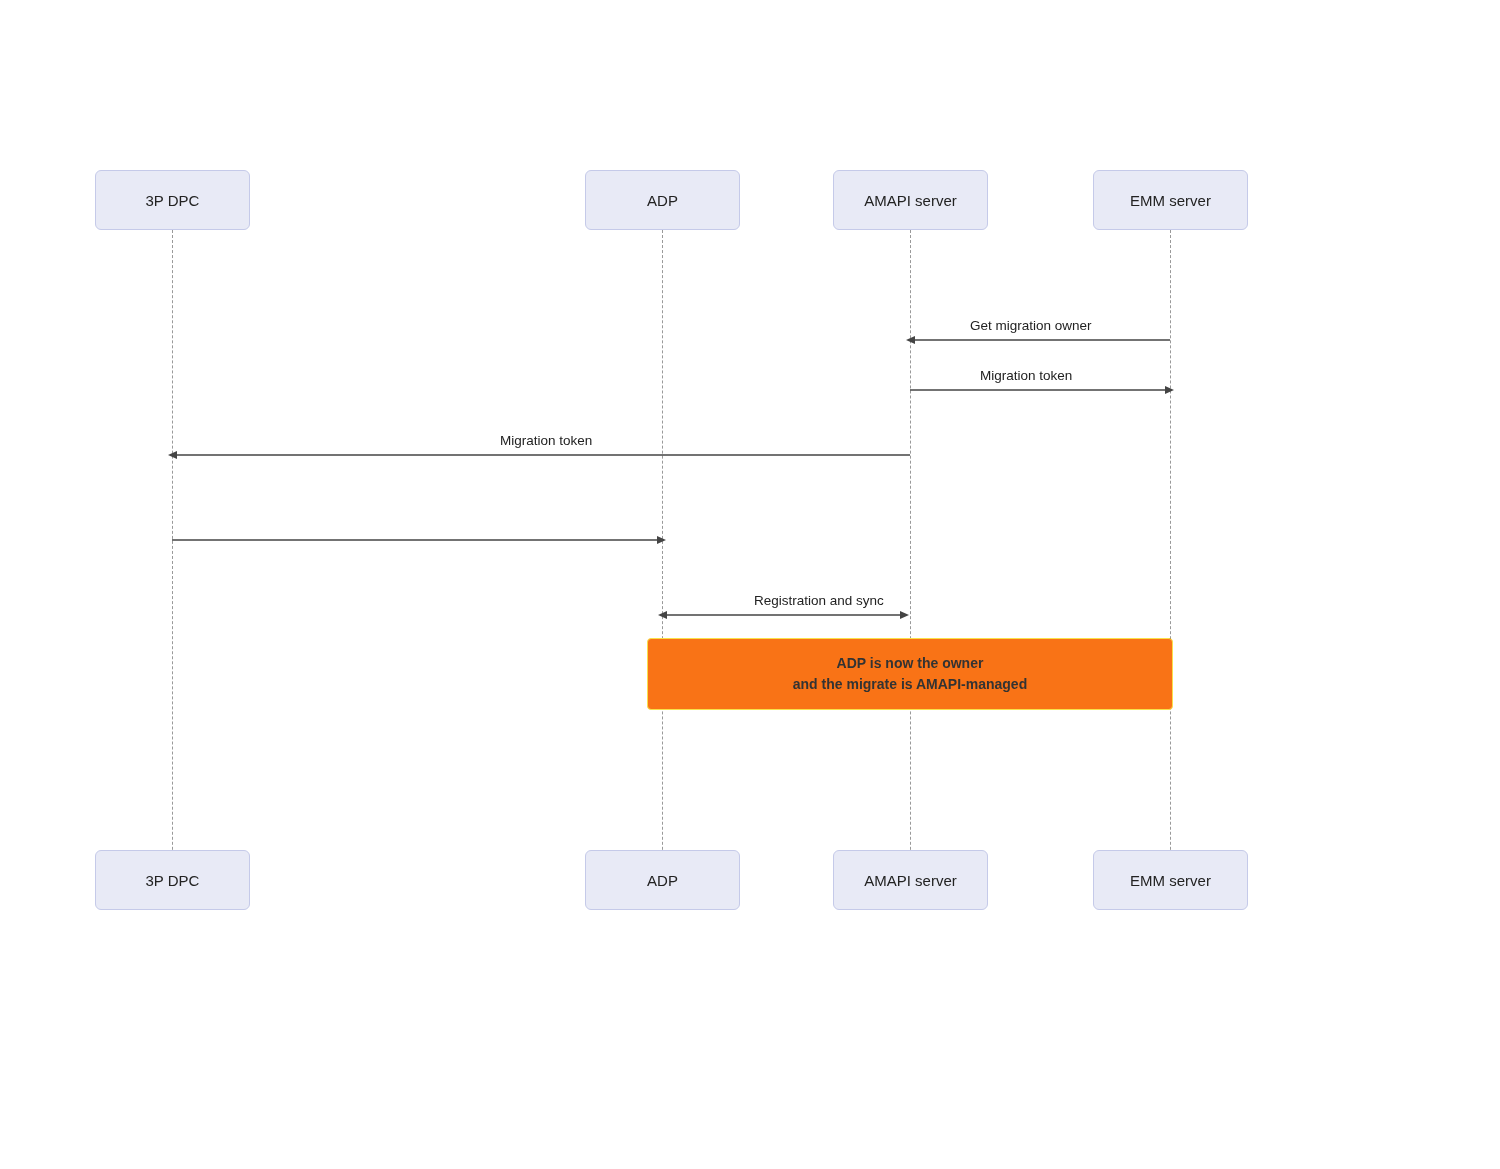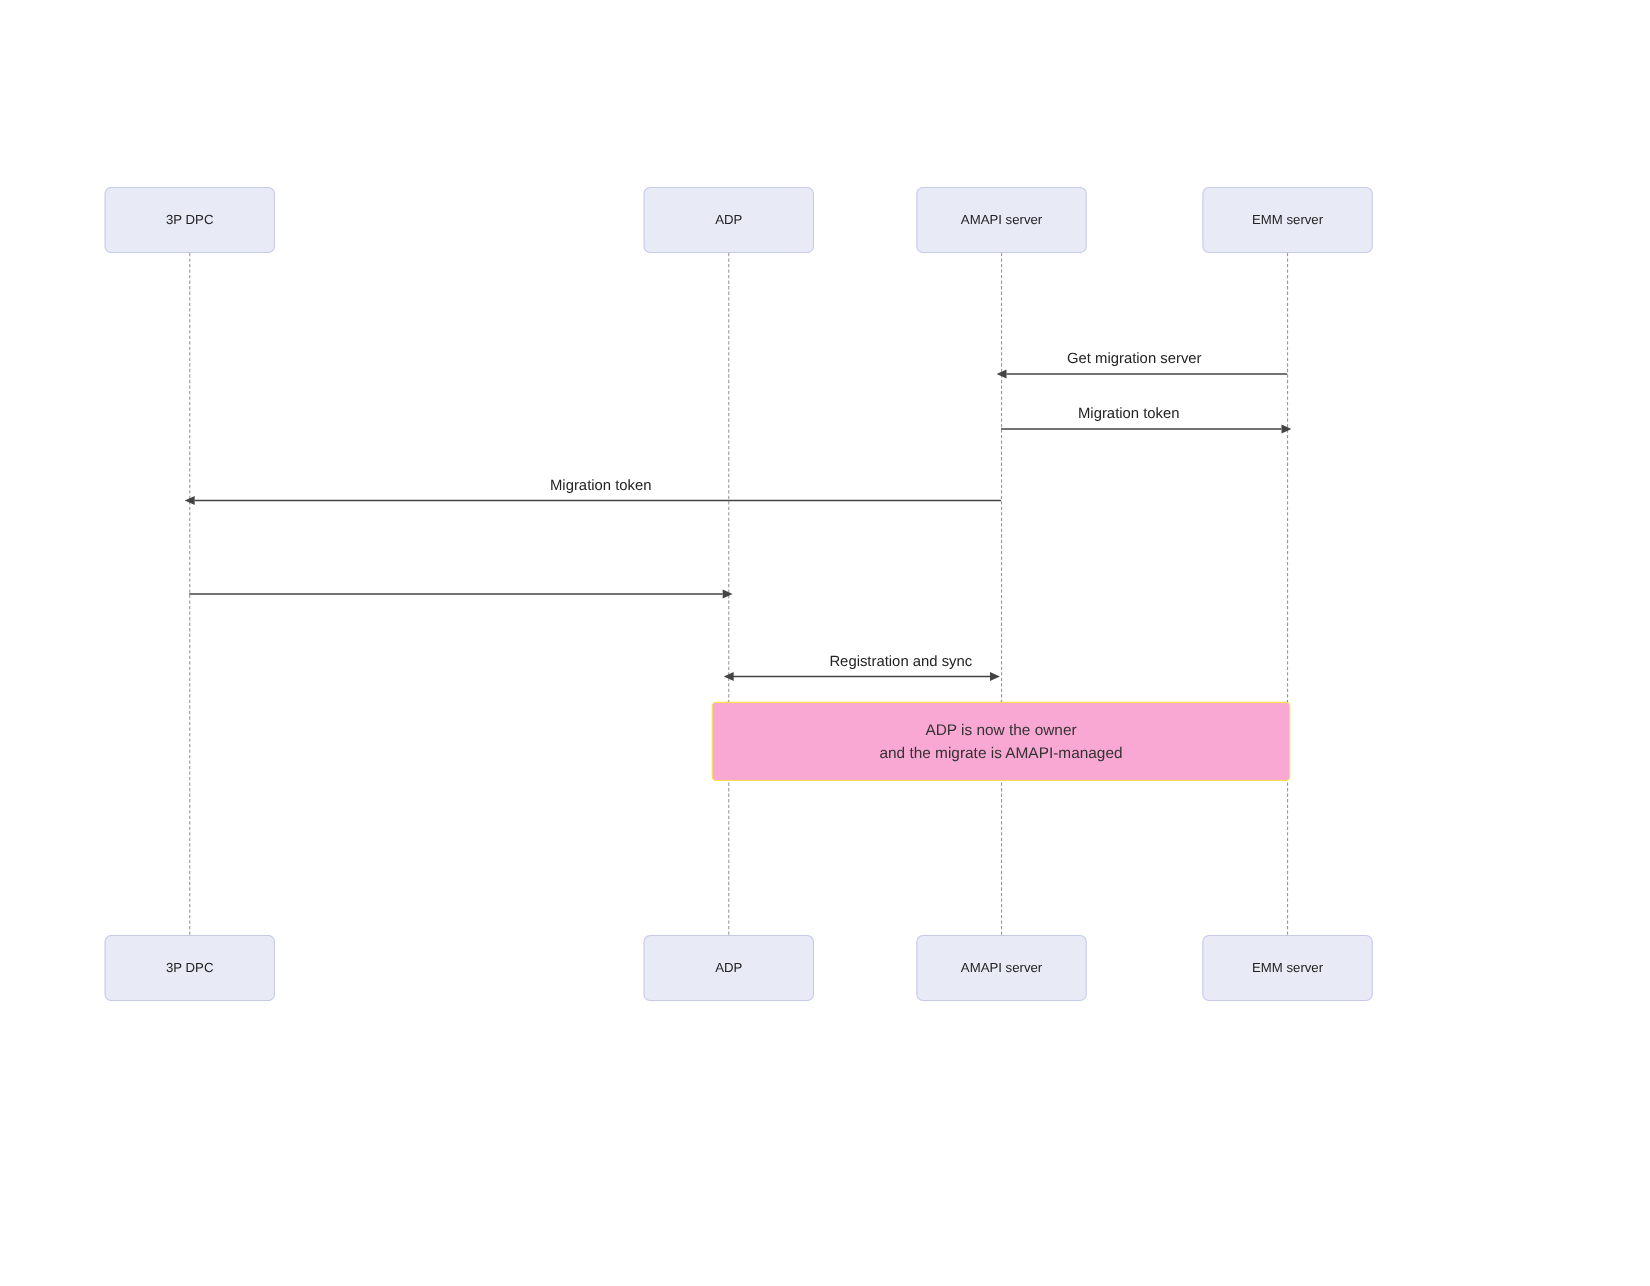--- a/index.html
+++ b/index.html
@@ -19,21 +19,21 @@
       height: 830px;
     }
     .actor-box {
       position: absolute;
       background: #e8eaf6;
       border: 1px solid #c5cae9;
       border-radius: 6px;
       display: flex;
       align-items: center;
       justify-content: center;
-      font-size: 12px;
+      font-size: 15px;
       font-weight: 500;
       color: #222;
       width: 155px;
       height: 60px;
     }
     .lifeline {
       position: absolute;
       border-left: 1.5px dashed #999;
       top: 60px;
     }
@@ -46,31 +46,32 @@
       overflow: visible;
     }
     .arrow-label {
       position: absolute;
       font-size: 13.5px;
       color: #222;
       white-space: nowrap;
     }
     .highlight-box {
       position: absolute;
-      background: #f9a8d4;
+      background: #f97316;
       border: 1.5px solid #f9e04a;
       border-radius: 4px;
       display: flex;
       align-items: center;
       justify-content: center;
       flex-direction: column;
       text-align: center;
       font-size: 14px;
       color: #333;
       line-height: 1.5;
+      font-weight: bold;
     }
   </style>
 </head>
 <body>
 
 <div class="diagram-container">
 
   <div class="actor-box" style="left:55px; top:0;">
     <span>3P DPC</span>
   </div>
@@ -106,21 +107,21 @@
     <line x1="622" y1="445" x2="865" y2="445" stroke="#444" stroke-width="1.5"></line>
     <polygon points="627,441 618,445 627,449" fill="#444"></polygon>
     <polygon points="860,441 869,445 860,449" fill="#444"></polygon>
 
     <line x1="622" y1="468" x2="622" y2="540" stroke="#444" stroke-width="1.5" stroke-dasharray="5,4"></line>
     <line x1="870" y1="468" x2="870" y2="540" stroke="#444" stroke-width="1.5" stroke-dasharray="5,4"></line>
     <line x1="1130" y1="468" x2="1130" y2="540" stroke="#444" stroke-width="1.5" stroke-dasharray="5,4"></line>
   </svg>
 
   <div class="arrow-label" style="left:930px; top:148px;">
-    <span>Get migration server</span>
+    <span>Get migration owner</span>
   </div>
 
   <div class="arrow-label" style="left:940px; top:198px;">
     <span>Migration token</span>
   </div>
 
   <div class="arrow-label" style="left:460px; top:263px;">
     <span>Migration token</span>
   </div>
 

